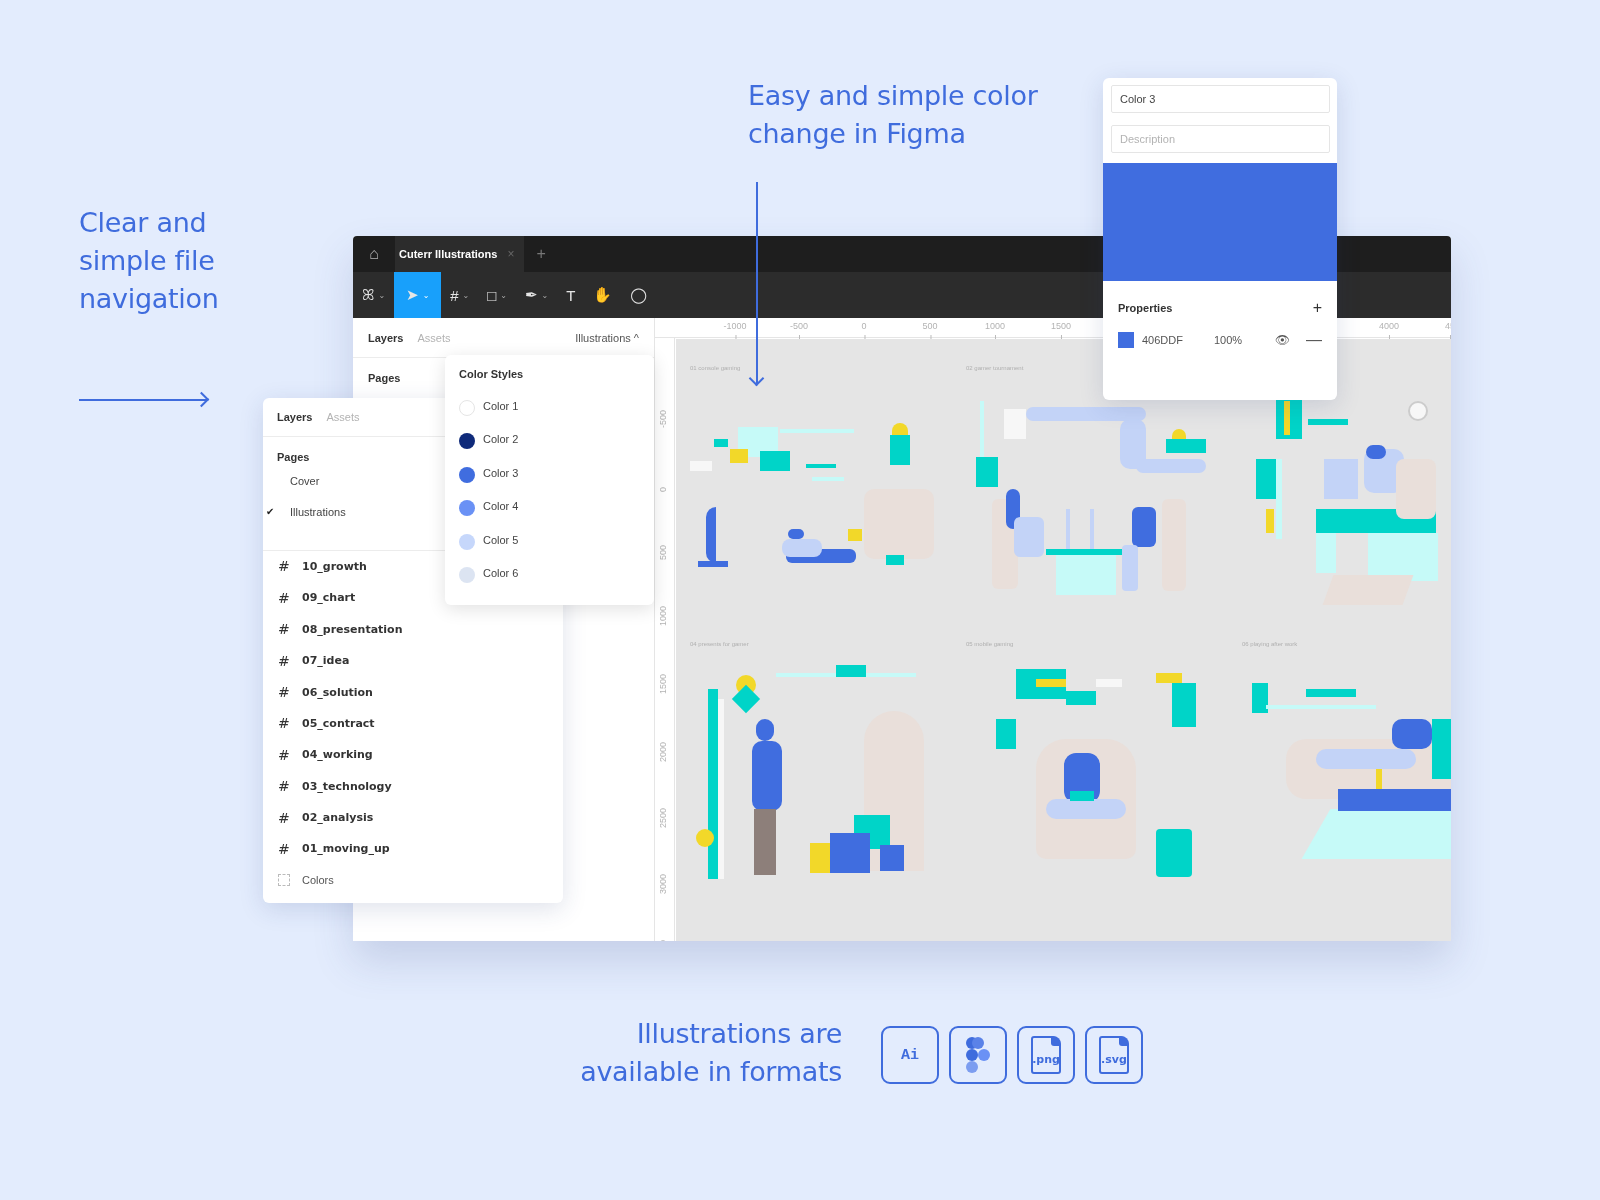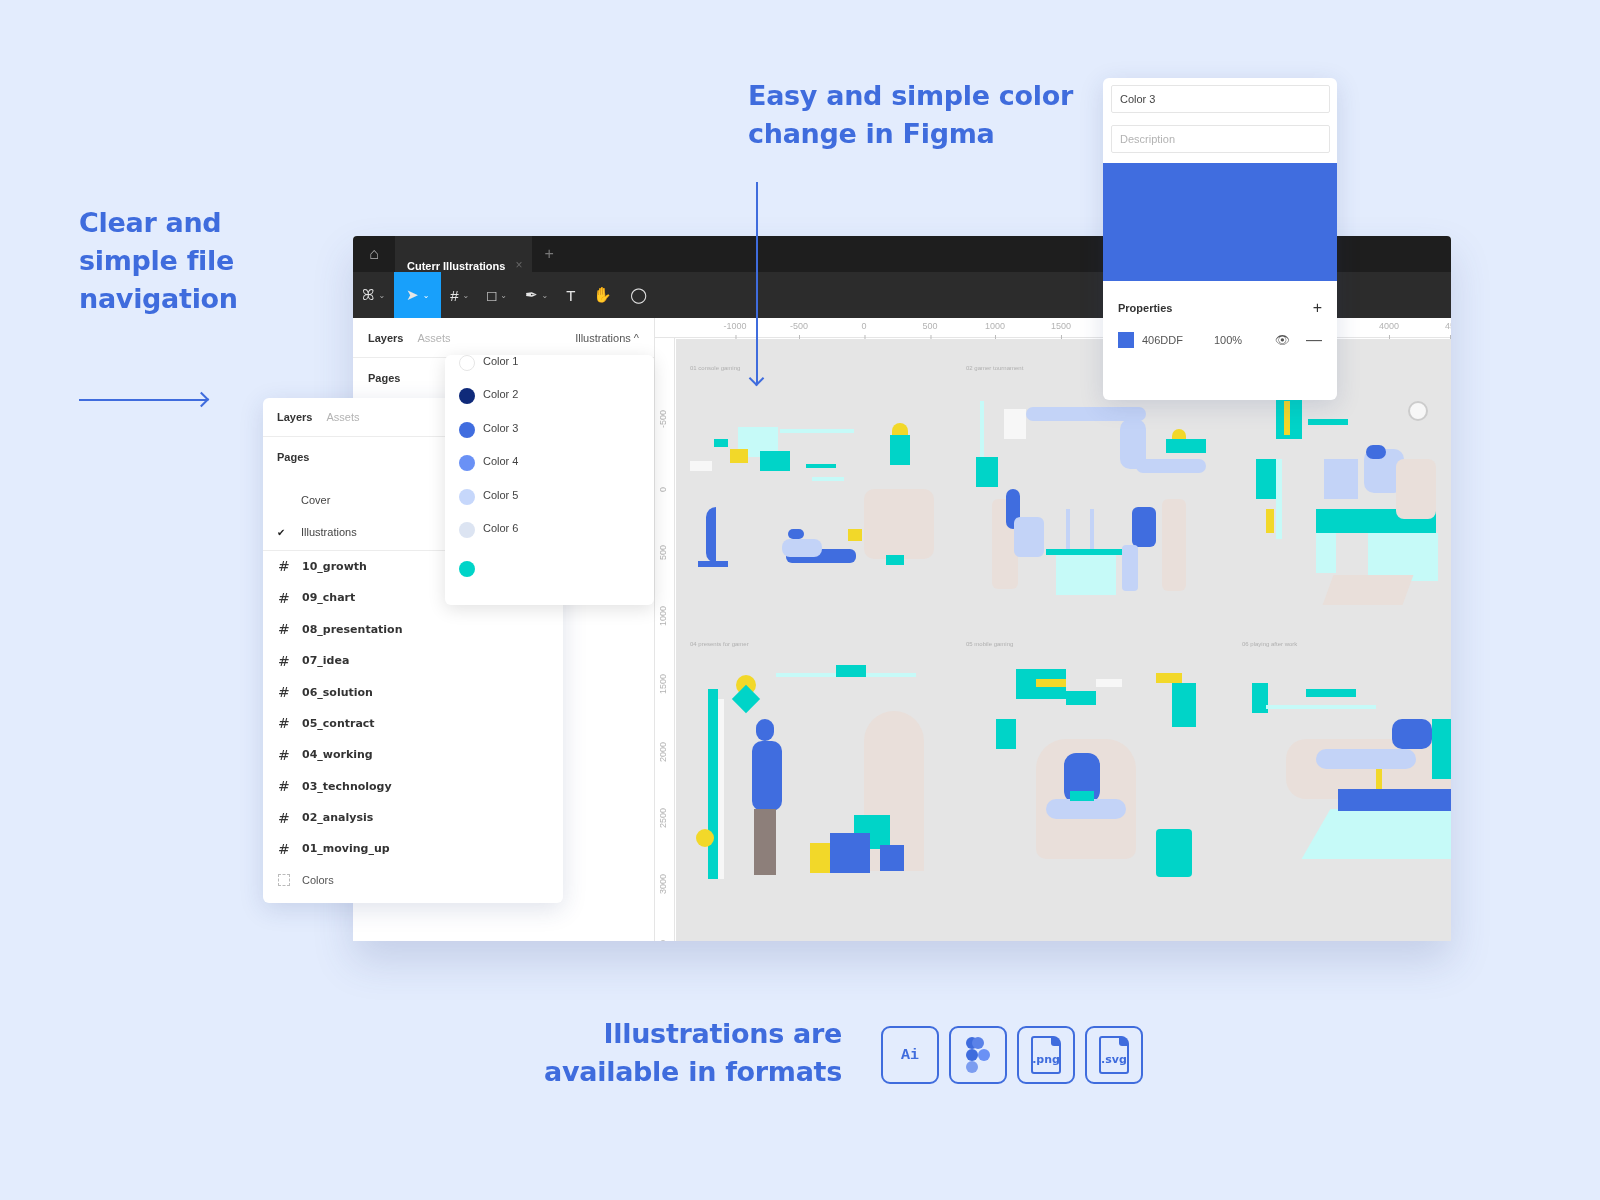--- a/index.html
+++ b/index.html
@@ -1,33 +1,33 @@
 <!DOCTYPE html>
 <html><head>
 <meta charset="utf-8">
 <style>
   * { box-sizing: border-box; margin: 0; padding: 0; }
   html, body { width: 1568px; height: 1176px; overflow: hidden; }
   body { background: #E3ECFD; font-family: "Liberation Sans", sans-serif; position: relative; color: #333; }
 
-  .headline { position: absolute; color: #3F6CDD; font-family: "DejaVu Sans", sans-serif; font-weight: bold; font-size: 27px; line-height: 38px; letter-spacing: -0.3px; }
+  .headline { position: absolute; color: #3F6CDD; font-family: "DejaVu Sans", sans-serif; font-weight: normal; font-size: 27px; line-height: 38px; letter-spacing: -0.3px; }
   #hl-nav { left: 79px; top: 204px; width: 200px; }
   #hl-color { left: 748px; top: 77px; width: 340px; }
   #hl-formats { left: 540px; top: 1015px; width: 302px; text-align: right; }
 
   .arrow-h { position: absolute; left: 79px; top: 399px; width: 128px; height: 2px; background: #3F6CDD; }
   .arrow-h::after { content: ""; position: absolute; right: 0; top: -5px; width: 9px; height: 9px; border-top: 2px solid #3F6CDD; border-right: 2px solid #3F6CDD; transform: rotate(45deg); }
   .arrow-v { position: absolute; left: 756px; top: 182px; width: 2px; height: 202px; background: #3F6CDD; z-index: 6; }
   .arrow-v::after { content: ""; position: absolute; left: -5px; bottom: 0; width: 9px; height: 9px; border-bottom: 2px solid #3F6CDD; border-right: 2px solid #3F6CDD; transform: rotate(45deg); }
 
   
   .window { position: absolute; left: 353px; top: 236px; width: 1098px; height: 705px; background: #fff; border-radius: 4px 4px 0 0; box-shadow: 0 20px 40px rgba(60,80,140,0.18); overflow: hidden; }
   .tabbar { height: 36px; background: #1E1E1E; display: flex; align-items: center; }
   .home-btn { width: 42px; height: 36px; display: flex; align-items: center; justify-content: center; color: #B3B3B3; font-size: 16px; }
-  .tab { height: 36px; background: #2C2C2C; display: flex; align-items: flex-end; padding: 0 10px 0 12px; color: #fff; font-size: 11px; font-weight: bold; gap: 10px; }
+  .tab { height: 36px; background: #2C2C2C; display: flex; align-items: center; padding: 0 10px 0 4px; color: #fff; font-size: 11px; font-weight: bold; gap: 10px; }
   .tab .x { color: #666; font-size: 12px; font-weight: normal; }
   .tab-add { color: #777; font-size: 16px; padding: 0 12px; }
   .toolbar { height: 46px; background: #2C2C2C; display: flex; align-items: center; }
   .tool { height: 46px; display: flex; align-items: center; justify-content: center; color: #E6E6E6; padding: 0 9px; gap: 4px; }
   .tool.active { background: #18A0FB; width: 47px; }
   .tool .chev { font-size: 8px; color: #aaa; }
   .tool.active .chev { color: #fff; }
 
   .leftpanel { position: absolute; left: 0; top: 82px; width: 302px; bottom: 0; background: #fff; border-right: 1px solid #E5E5E5; }
   .lp-tabs { height: 40px; display: flex; align-items: center; padding: 0 15px; font-size: 11px; gap: 14px; border-bottom: 1px solid #ECECEC; }
@@ -61,21 +61,21 @@
   .cs-title { font-size: 11px; font-weight: bold; color: #333; padding: 13px 14px 20px; }
   .cs-item { display: flex; align-items: flex-start; height: 33.4px; padding: 0 14px; font-size: 11px; color: #444; gap: 8px; }
   .swatch { width: 16px; height: 16px; border-radius: 50%; }
 
   
   .layers { position: absolute; left: 263px; top: 398px; width: 300px; height: 505px; background: #fff; border-radius: 6px; box-shadow: 0 6px 24px rgba(40,60,120,0.15); z-index: 3; }
   .ly-tabs { height: 39px; display: flex; align-items: center; padding: 0 14px; gap: 14px; font-size: 11px; border-bottom: 1px solid #ECECEC; }
   .ly-tabs .on { color: #333; font-weight: bold; }
   .ly-tabs .off { color: #B3B3B3; }
   .ly-pages-h { font-size: 11px; font-weight: bold; color: #333; padding: 14px 14px 12px; }
-  .ly-page { height: 31.4px; display: flex; align-items: flex-end; padding-left: 14px; font-size: 11px; color: #444; }
+  .ly-page { height: 31.4px; display: flex; align-items: flex-start; padding-left: 3px; font-size: 11px; color: #444; }
   .ly-page .chk { width: 24px; font-size: 10px; color: #222; }
   .ly-sep { border-top: 1px solid #ECECEC; margin-top: 12px; }
   .ly-frame { height: 31.4px; display: flex; align-items: center; padding-left: 15px; font-size: 11px; font-weight: bold; color: #333; font-family: "DejaVu Sans", sans-serif; }
   .ly-frame .hash { width: 24px; font-size: 14px; font-weight: normal; color: #333; }
   .ly-frame.dim { font-weight: normal; color: #555; font-family: "Liberation Sans", sans-serif; }
   .ly-frame.dim .hash { font-size: 0; }
   .ly-frame.dim .hash::before { content: ""; display: inline-block; width: 10px; height: 10px; border: 1px dashed #bbb; }
 
   
   .editstyle { position: absolute; left: 1103px; top: 78px; width: 234px; height: 322px; background: #fff; border-radius: 6px; box-shadow: 0 6px 24px rgba(40,60,120,0.15); z-index: 5; overflow: hidden; }
@@ -356,20 +356,21 @@
         <span>01_moving_up</span>
       </div>
       <div class="ly-frame dim">
         <span class="hash"></span>
         <span>Colors</span>
       </div>
     </div>
 </div>
 
 <div class="colorstyles">
+  <div class="cs-title">Color Styles</div>
   <div id="cs-items">
       <div class="cs-item">
         <span class="swatch" style="background: rgb(255, 255, 255); border: 1px solid rgb(229, 229, 229);"></span>
         <span>Color 1</span>
       </div>
       <div class="cs-item">
         <span class="swatch" style="background: rgb(15, 42, 122);"></span>
         <span>Color 2</span>
       </div>
       <div class="cs-item">

